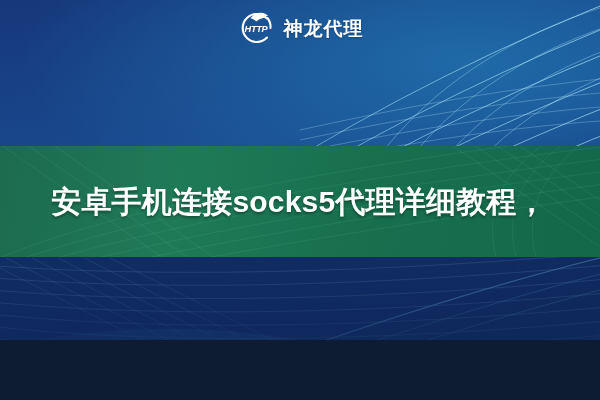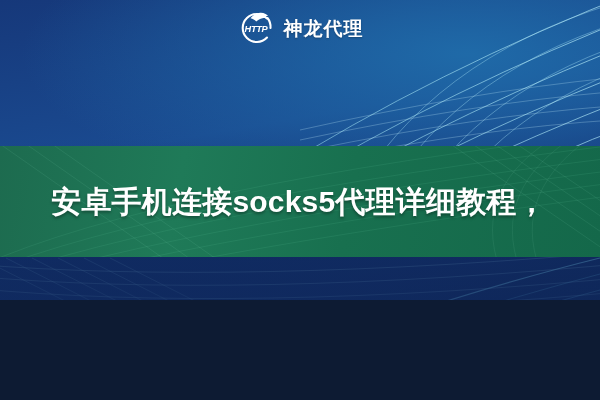--- a/index.html
+++ b/index.html
@@ -3,21 +3,21 @@
 <meta charset="utf-8">
 <style>
   html, body {
     margin: 0;
     padding: 0;
     background: #0d1b33;
   }
   #banner {
     position: relative;
     width: 600px;
-    height: 300px;
+    height: 340px;
     overflow: hidden;
     font-family: "Liberation Sans", "DejaVu Sans", sans-serif;
     background: #1b3f7e;
   }
 
   
   .bg-base {
     position: absolute;
     inset: 0;
     background:

